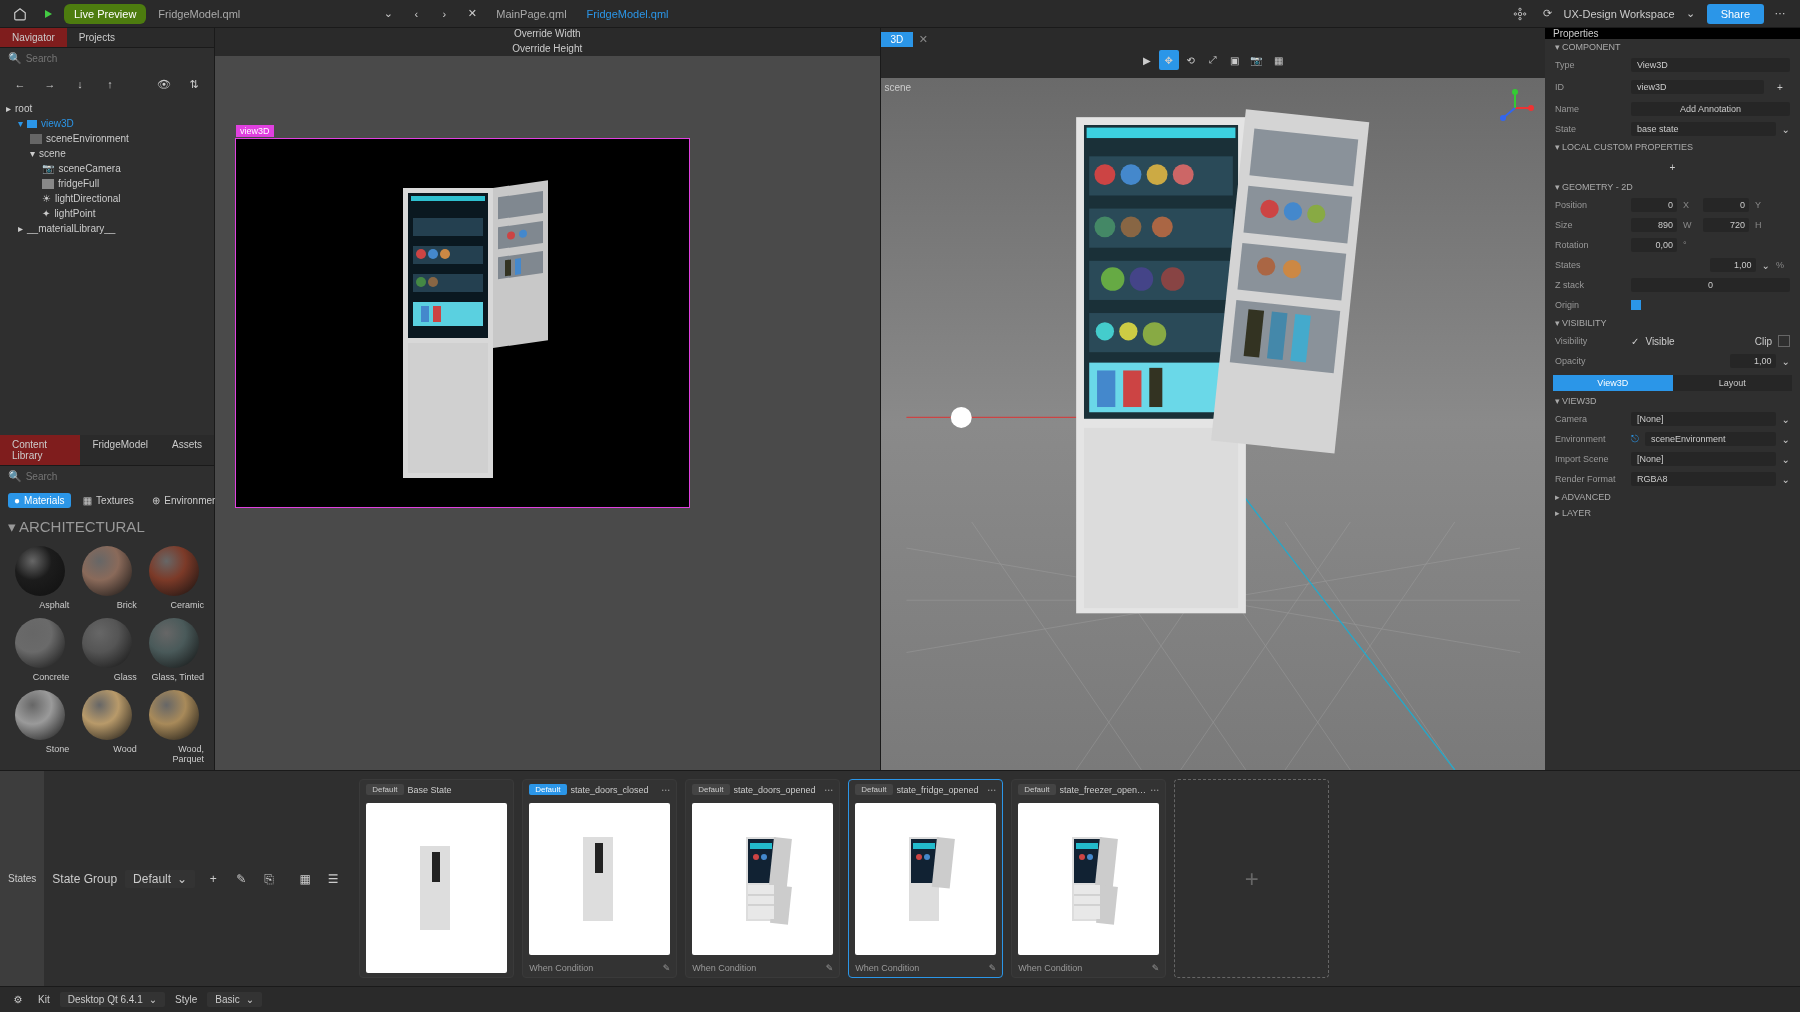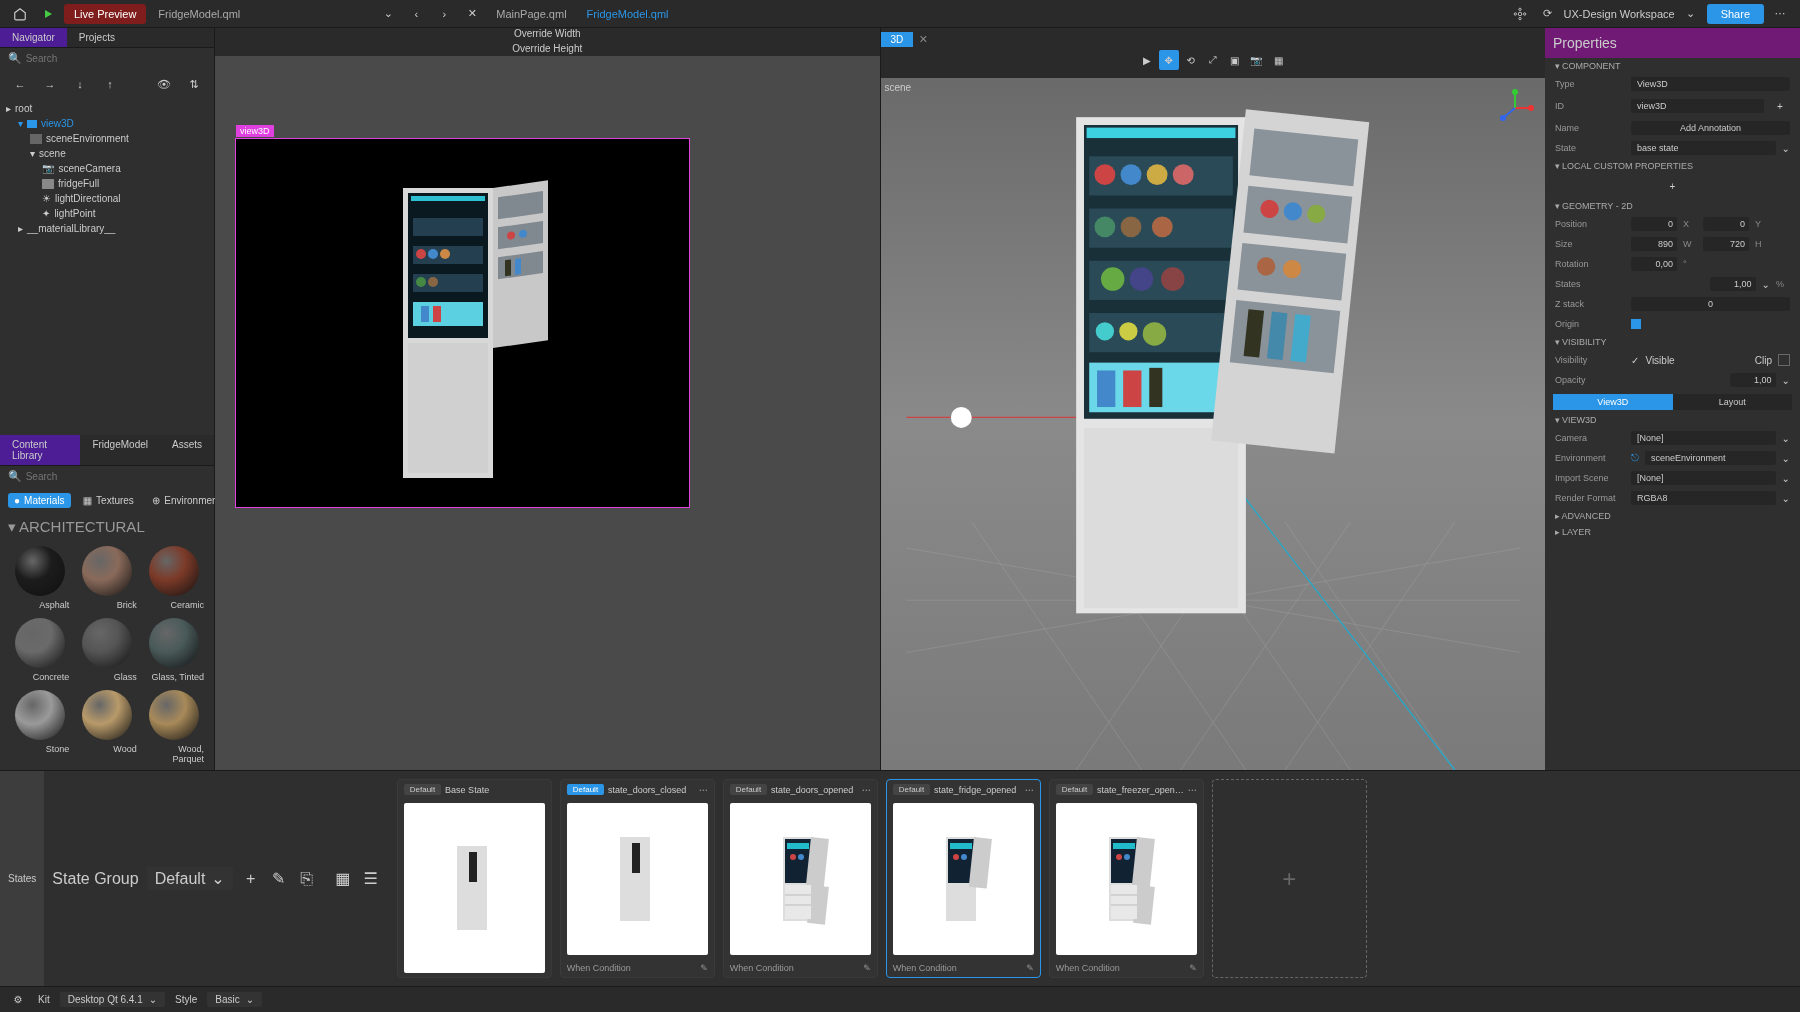--- a/index.html
+++ b/index.html
@@ -1,31 +1,31 @@
 <!DOCTYPE html>
 <html><head>
 <meta charset="utf-8">
 <style>
 * { margin: 0; padding: 0; box-sizing: border-box; font-family: -apple-system, "Segoe UI", Arial, sans-serif; }
 body { background: #2a2a2a; color: #ccc; font-size: 11px; width: 1800px; height: 1012px; overflow: hidden; display: flex; flex-direction: column; }
 .top-bar { height: 28px; background: #2a2a2a; display: flex; align-items: center; padding: 0 8px; gap: 4px; border-bottom: 1px solid #1a1a1a; }
 .icon-btn { width: 24px; height: 22px; display: flex; align-items: center; justify-content: center; cursor: pointer; border-radius: 2px; }
 .pill { padding: 4px 10px; border-radius: 3px; background: #3a3a3a; cursor: pointer; }
-.pill.active { background: #7f1d1d; color: #fff; }
+.pill.active { background: #4d7c0f; color: #fff; border-radius: 6px; }
 .tab { padding: 4px 8px; cursor: pointer; color: #aaa; }
 .tab.active { color: #2b96e8; }
 .spacer { flex: 1; }
 .share-btn { background: #2b96e8; color: #fff; padding: 4px 14px; border-radius: 3px; cursor: pointer; }
 
 .main-row { flex: 1; display: flex; min-height: 0; }
 
 .left-col { width: 215px; display: flex; flex-direction: column; background: #2f2f2f; border-right: 1px solid #1a1a1a; }
 .panel-tabs { display: flex; background: #2a2a2a; border-bottom: 1px solid #1a1a1a; }
 .panel-tab { padding: 4px 12px; cursor: pointer; font-size: 10px; }
-.panel-tab.active { background: #4c1d95; }
+.panel-tab.active { background: #7f1d1d; }
 .search-row { display: flex; align-items: center; padding: 4px 8px; gap: 4px; }
 .search-row input { flex: 1; background: transparent; border: none; color: #ccc; outline: none; font-size: 10px; }
 .tool-row { display: flex; align-items: center; padding: 4px 8px; gap: 6px; }
 .tree { padding: 2px 0; font-size: 10px; overflow: auto; flex: 1; }
 .tree-item { padding: 2px 6px; display: flex; align-items: center; gap: 4px; cursor: pointer; }
 .tree-item.selected { color: #2b96e8; }
 .ind-1 { padding-left: 18px; } .ind-2 { padding-left: 30px; } .ind-3 { padding-left: 42px; }
 .tree-icon { width: 12px; height: 10px; display: inline-block; }
 
 .lib-sub-tabs { display: flex; gap: 6px; padding: 6px 8px; align-items: center; font-size: 10px; }
@@ -49,34 +49,34 @@
 
 .preview-frame { position: absolute; border: 1px solid #e040e0; }
 .preview-label { position: absolute; top: -14px; left: 0; background: #e040e0; color: #fff; padding: 1px 4px; font-size: 9px; }
 .fridge-preview { width: 100%; height: 100%; background: #000; display: flex; align-items: center; justify-content: center; }
 
 .scene-3d { flex: 1; position: relative; background: linear-gradient(#6a6a6a, #8a8a8a 50%, #7a7a7a); }
 .scene-label { position: absolute; top: 4px; left: 4px; color: #ccc; font-size: 10px; }
 .gizmo { position: absolute; top: 10px; right: 10px; width: 40px; height: 40px; }
 
 .right-col { width: 255px; background: #2f2f2f; display: flex; flex-direction: column; font-size: 10px; overflow: auto; }
-.prop-hdr { background: #701a75; padding: 7px 8px; font-size: 14px; }
+.prop-hdr { background: #000000; padding: 0 8px; font-size: 10px; }
 .prop-sec-title { padding: 3px 10px; font-size: 9px; color: #aaa; cursor: pointer; }
 .prop-row { display: flex; align-items: center; padding: 2px 10px; gap: 6px; min-height: 20px; }
 .prop-label { width: 70px; color: #999; font-size: 9px; }
 .prop-val { flex: 1; background: #262626; padding: 2px 6px; border-radius: 2px; font-size: 9px; color: #ccc; }
 .prop-val-sm { width: 46px; background: #262626; padding: 2px 4px; text-align: right; font-size: 9px; border-radius: 2px; }
 .unit { width: 14px; font-size: 9px; color: #888; }
 .tab-pair { display: flex; margin: 4px 8px 2px; }
 .tab-pair div { flex: 1; text-align: center; padding: 3px; cursor: pointer; font-size: 9px; background: #262626; }
 .tab-pair div.active { background: #2b96e8; color: #fff; }
 
 .states-panel { height: 216px; background: #2f2f2f; border-top: 1px solid #1a1a1a; display: flex; flex-direction: row; }
 .states-hdr { display: flex; align-items: center; padding: 3px 8px; background: #3d3d3d; font-size: 10px; }
-.states-toolbar { display: flex; align-items: center; padding: 17px 8px; gap: 8px; font-size: 16px; }
+.states-toolbar { display: flex; align-items: center; padding: 17px 8px; gap: 8px; font-size: 12px; }
 .states-row { flex: 1; display: flex; gap: 8px; padding: 8px; overflow-x: auto; }
 .state-card { width: 155px; border: 1px solid #3a3a3a; border-radius: 4px; background: #333; display: flex; flex-direction: column; }
 .state-card.selected { border: 1px solid #2b96e8; }
 .state-card.base { width: 155px; }
 .state-card-hdr { display: flex; align-items: center; padding: 4px 6px; gap: 4px; font-size: 9px; }
 .badge { background: #444; padding: 1px 6px; border-radius: 2px; font-size: 8px; }
 .badge.active { background: #2b96e8; color: #fff; }
 .state-thumb { flex: 1; margin: 4px 6px; background: #fff; border-radius: 2px; display: flex; align-items: center; justify-content: center; }
 .state-footer { padding: 4px 6px; font-size: 9px; color: #999; display: flex; justify-content: space-between; }
 .add-state { width: 155px; border: 1px dashed #666; border-radius: 4px; display: flex; align-items: center; justify-content: center; color: #666; font-size: 24px; cursor: pointer; }

